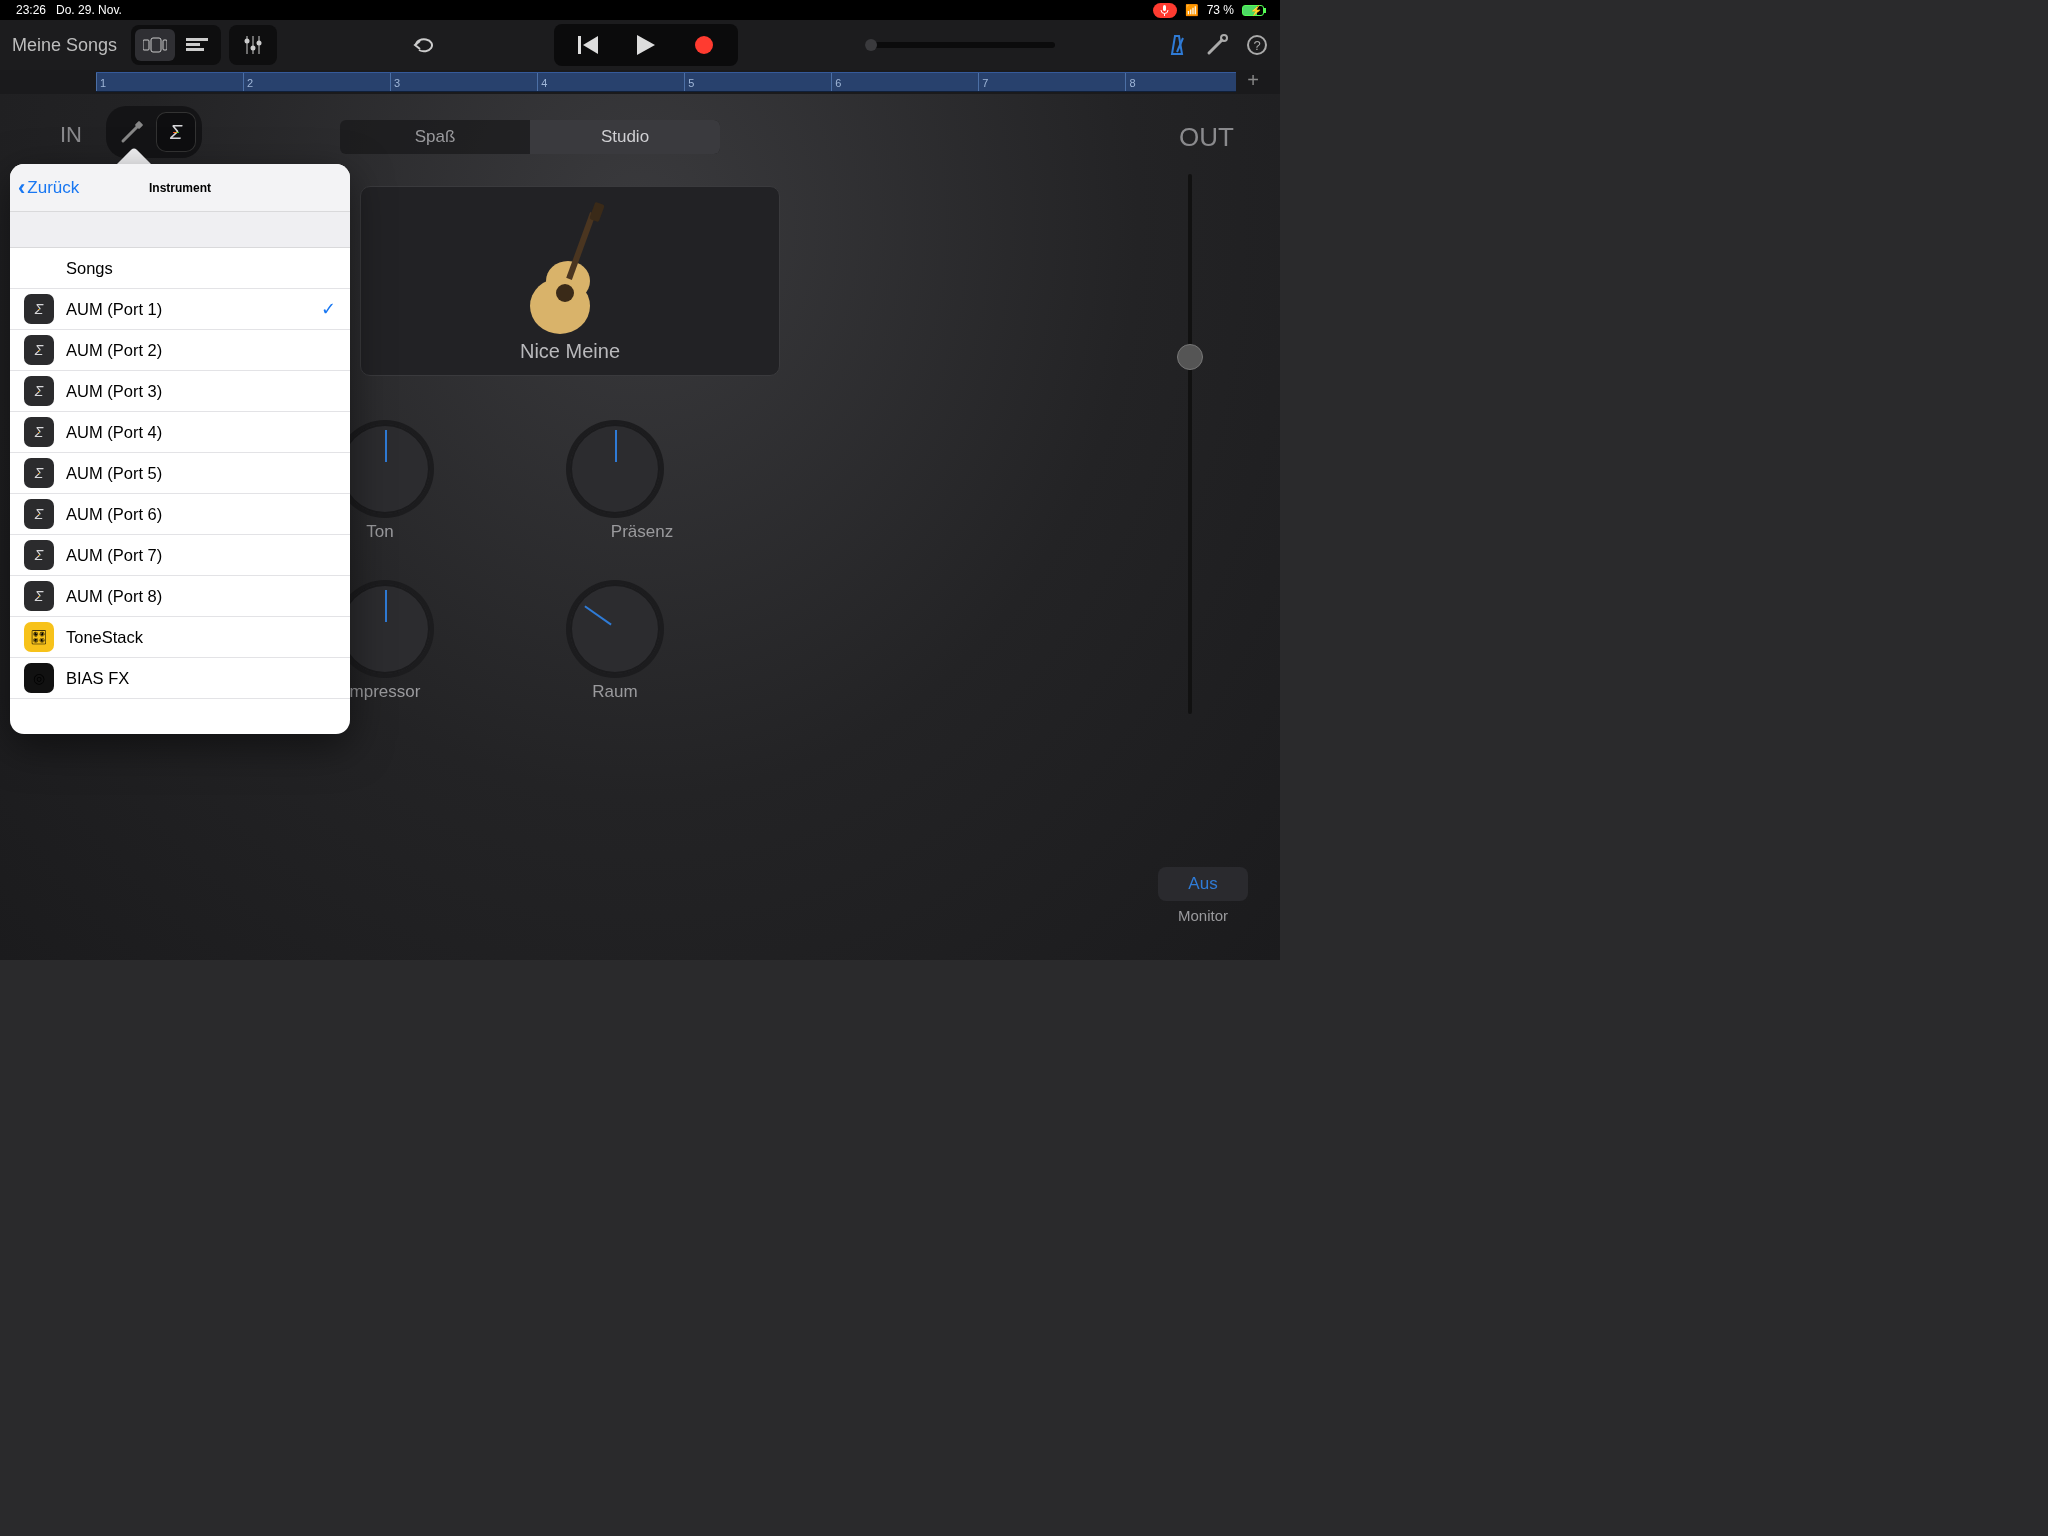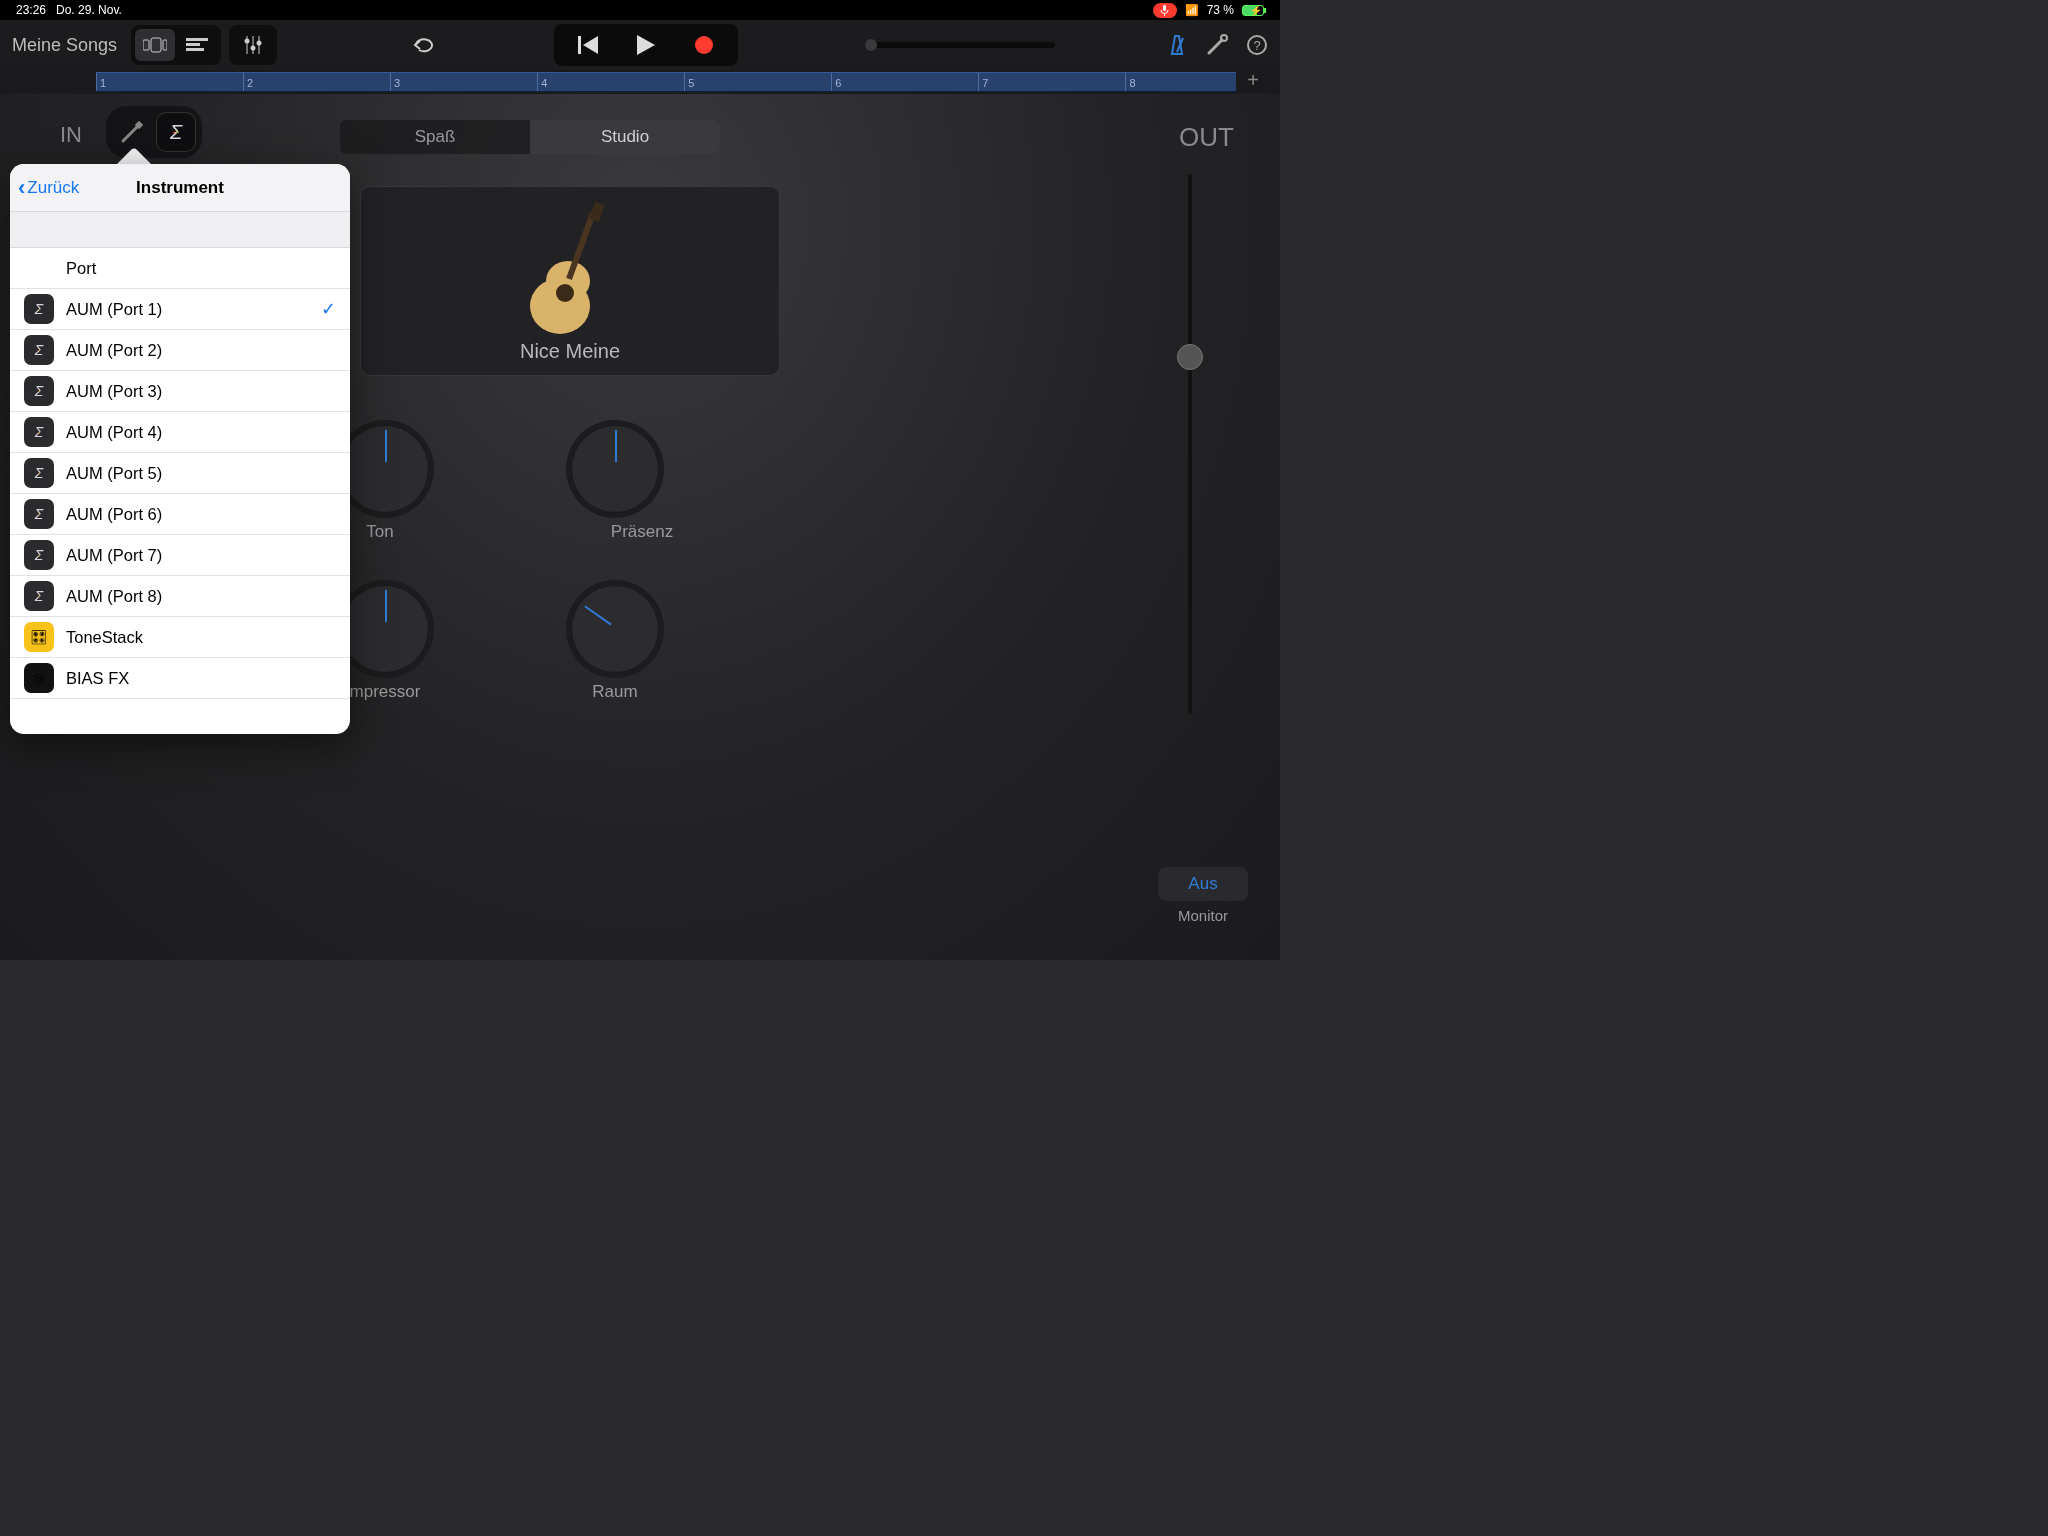--- a/index.html
+++ b/index.html
@@ -60,21 +60,21 @@
   .monitor { position:absolute; right:32px; bottom:36px; text-align:center;}
   .mon-btn { width:90px; height:34px; background:#2a2a2e; border-radius:8px; display:flex; align-items:center; justify-content:center; color:#2f7bd6; font-size:17px; margin-bottom:6px;}
   .mon-lab { color:#9a9a9d; font-size:15px;}
 
   
   .popover { position:absolute; left:10px; top:70px; width:340px; height:570px; background:#fff; border-radius:14px; box-shadow:0 12px 40px rgba(0,0,0,.5); overflow:hidden; color:#000;}
   .pop-arrow { position:absolute; left:122px; top:58px; width:24px; height:24px; background:#f3f3f5; transform:rotate(45deg); border-top-left-radius:4px;}
   .pop-head { height:48px; background:#f3f3f5; border-bottom:1px solid #d9d9db; display:flex; align-items:center; position:relative;}
   .back { position:absolute; left:8px; display:flex; align-items:center; gap:2px; color:#1877f2; font-size:17px;}
   .chev { font-size:22px; line-height:1; font-weight:600;}
-  .pop-title { margin:0 auto; font-size:17px; font-weight:600; color:#000;}
+  .pop-title { margin:0 auto; font-size:12px; font-weight:600; color:#000;}
   .sect-gap { height:36px; background:#efeff2; border-bottom:1px solid #d9d9db;}
   .plist { list-style:none; }
   .prow { height:41px; display:flex; align-items:center; gap:12px; padding:0 14px; border-bottom:1px solid #e3e3e6; font-size:16.5px; color:#000;}
   .picon { width:30px; height:30px; border-radius:7px; background:#2b2b2d; display:flex; align-items:center; justify-content:center; font-size:14px; font-family:serif;}
   .sigma { color:#d7d7da; font-style:italic; position:relative;}
   .sigma::after{content:""; position:absolute; left:3px; right:3px; top:50%; height:1px; background:linear-gradient(to right,#e24,#fa0,#0c6);}
   .picon.ts { background:#f7c21a;}
   .picon.bf { background:#111; }
   .check { margin-left:auto; color:#1877f2; font-size:18px;}
 
@@ -264,21 +264,21 @@
       <div class="back" data-name="back-button">
         <span class="chev" data-name="chevron-left-icon">‹</span>
         <span data-name="back-label">Zurück</span>
       </div>
       <div class="pop-title" data-name="popover-title">Instrument</div>
     </div>
     <div class="sect-gap" data-name="popover-section-gap"></div>
     <ul class="plist" id="plist" data-name="instrument-list">
         <li class="prow" data-name="instrument-option">
           <div style="width:30px" data-name="spacer"></div>
-          <span data-name="instrument-option-label">Port</span>
+          <span data-name="instrument-option-label">Songs</span>
         </li>
         <li class="prow" data-name="instrument-option">
           <div class="picon" data-name="aum-icon">
             <span class="sigma">Σ</span>
           </div>
           <span data-name="instrument-option-label">AUM (Port 1)</span>
           <span class="check" data-name="checkmark-icon">✓</span>
         </li>
         <li class="prow" data-name="instrument-option">
           <div class="picon" data-name="aum-icon">

